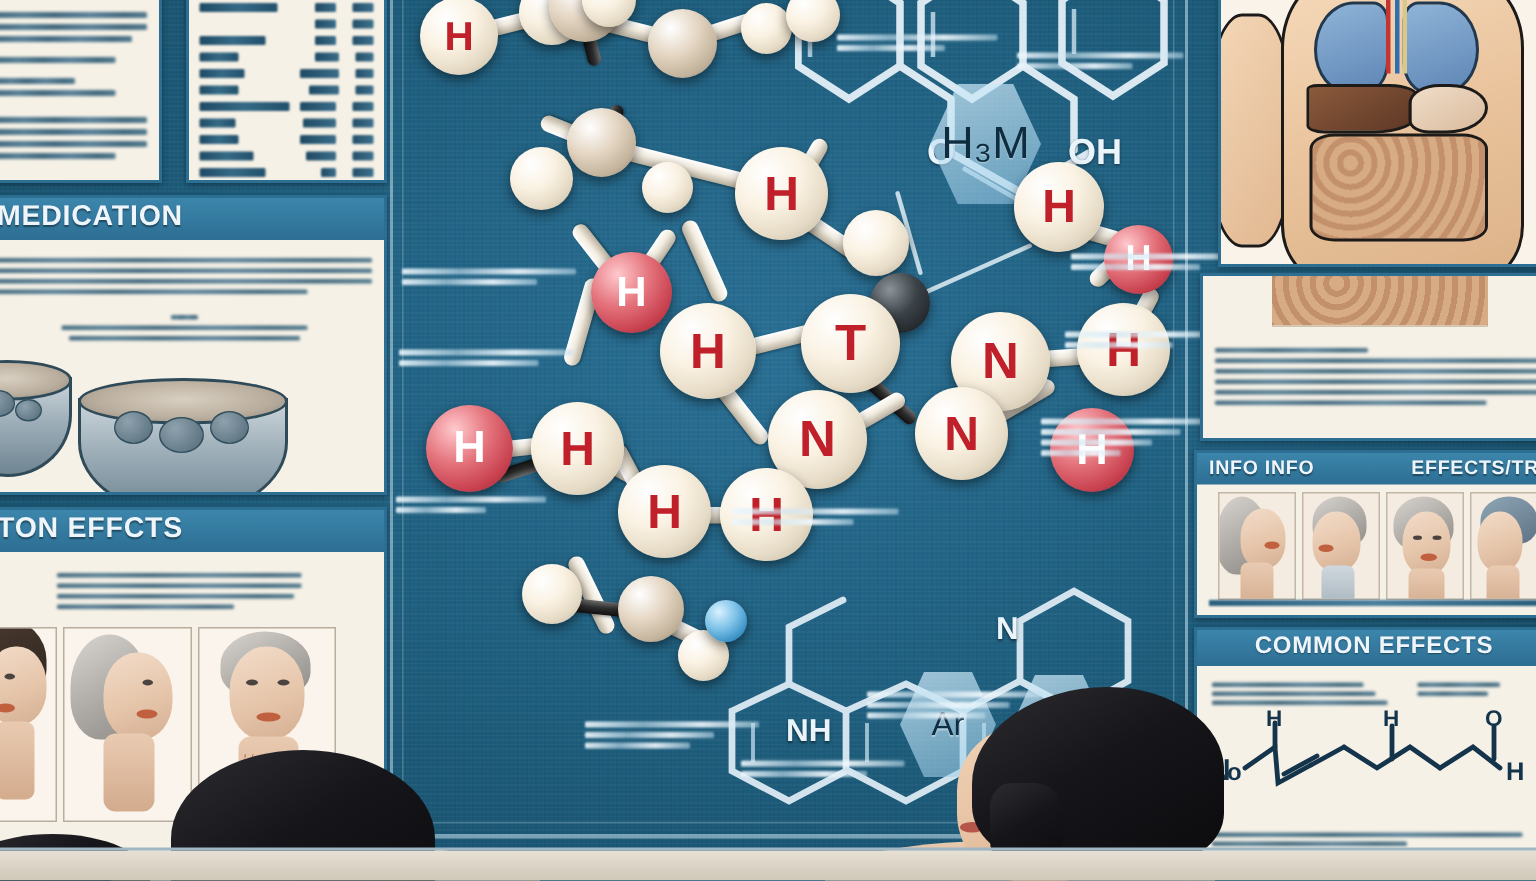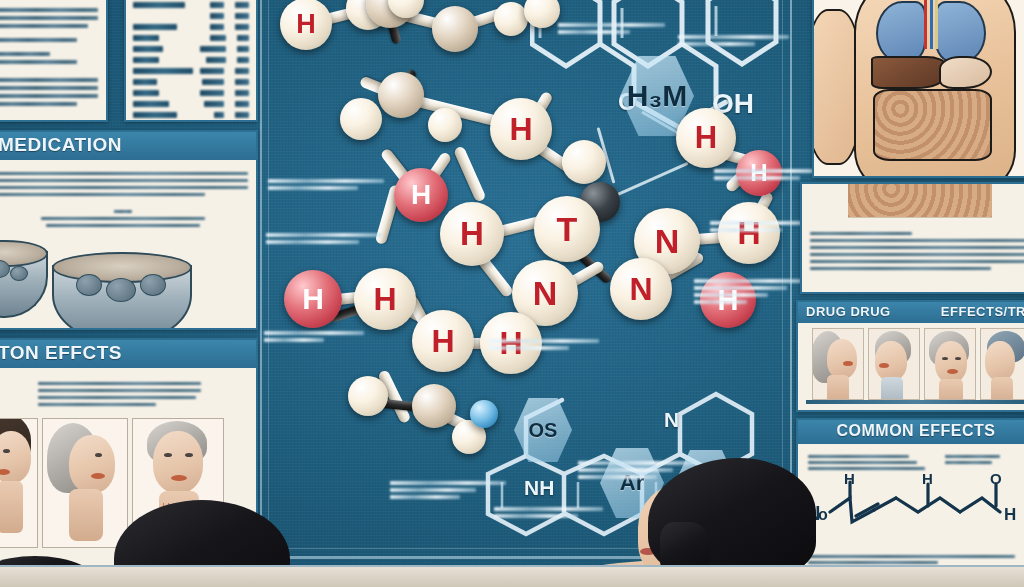--- a/index.html
+++ b/index.html
@@ -217,21 +217,21 @@
     color:#ffffff;
   }
 
   
   .skel{ position:absolute; pointer-events:none; }
   .hexlabel{
     position:absolute;
     background:linear-gradient(160deg, rgba(210,236,250,.72), rgba(150,202,231,.55));
     clip-path:polygon(25% 0,75% 0,100% 50%,75% 100%,25% 100%,0 50%);
     display:flex; align-items:center; justify-content:center;
-    color:#0f2d41; font-weight:bold;
+    color:#0f2d41; font-weight:normal;
     text-shadow:0 1px 1px rgba(255,255,255,.45);
   }
   .chemtext{
     position:absolute; color:#eaf4fb; font-weight:bold;
     text-shadow:0 1px 2px rgba(0,0,0,.5);
   }
 
   
   .callout{ position:absolute; width:116px; }
   .callout .wline{ margin:3px 0; }
@@ -422,21 +422,21 @@
     </g>
     <g stroke="#d6ecf7" stroke-width="3" fill="none" opacity=".75">
       <path d="M10 36 L10 66"></path>
         <path d="M92 36 L92 66"></path>
         <path d="M186 34 L186 64"></path>
       <path d="M112 140 L150 162"></path>
     </g>
   </svg>
 
   <div class="chemtext" style="left:356px; top:108px; font-size:24px;">O</div>
-  <div class="chemtext" style="left:450px; top:108px; font-size:28px;">OH</div>
+  <div class="chemtext" style="left:450px; top:108px; font-size:24px;">OH</div>
   <div class="chemtext" style="left:296px; top:-6px; font-size:24px;">H</div>
 
   <div class="hexlabel" style="left:358px; top:76px; width:74px; height:80px; font-size:30px;">H₃M</div>
 
   <div class="bond" style="left:40px;  top:40px;  width:84px;  transform:rotate(-14deg);"></div>
   <div class="bond" style="left:126px; top:26px;  width:70px;  transform:rotate(14deg);"></div>
   <div class="bond" style="left:190px; top:44px;  width:70px;  transform:rotate(-18deg);"></div>
   <div class="bond dark" style="left:128px; top:30px;  width:30px;  transform:rotate(76deg);"></div>
   <div class="bond" style="left:136px; top:110px; width:40px;  transform:rotate(-158deg);"></div>
   <div class="bond" style="left:140px; top:112px; width:110px; transform:rotate(14deg);"></div>
@@ -545,21 +545,20 @@
     </g>
     <g stroke="#cfe7f5" stroke-width="2.6" fill="none" opacity=".7">
       <path d="M22 104 L22 130"></path>
         <path d="M98 104 L98 130"></path>
         <path d="M176 104 L176 130"></path>
     </g>
   </svg>
 
   <div class="hexlabel" style="left:338px; top:468px; width:64px; height:70px; font-size:22px;">Ar</div>
   <div class="hexlabel" style="left:412px; top:470px; width:64px; height:70px; font-size:22px;">Me</div>
-  <div class="hexlabel" style="left:252px; top:418px; width:58px; height:64px; font-size:20px;">OS</div>
 
   <div class="chemtext" style="left:262px; top:496px; font-size:21px;">NH</div>
   <div class="chemtext" style="left:410px; top:494px; font-size:21px;">O</div>
   <div class="chemtext" style="left:402px; top:428px; font-size:21px;">N</div>
   <div class="chemtext" style="left:540px; top:458px; font-size:21px;">HO</div>
 
   <div id="callouts">
       <div class="callout" style="left: 6px; top: 196px;">
         <div class="wline" style="width: 100%;"></div>
         <div class="wline" style="width: 78%;"></div>
@@ -638,21 +637,21 @@
     <div class="tline sm w90"></div>
     <div class="tline sm w90"></div>
     <div class="tline sm w90"></div>
     <div class="tline sm w90"></div>
     <div class="tline sm w80"></div>
   </div>
 </div>
 
 <div class="panel" id="p-druginfo">
   <div style="display:flex; justify-content:space-between; margin:-2px -2px 0 -2px;">
-    <div class="panel-head" style="flex:1; font-size:13px;">DRUG DRUG</div>
+    <div class="panel-head" style="flex:1; font-size:13px;">INFO INFO</div>
     <div class="panel-head" style="flex:1; font-size:13px; text-align:right;">EFFECTS/TR</div>
   </div>
   <div>
     <div class="portrait" style="left:14px;">
       <div class="fc-hair" style="left:-2px; top:2px; width:34px; height:52px;"></div>
       <div class="fc-head" style="left:14px; top:10px; width:30px; height:40px;"></div>
       <div class="fc-lip" style="left:30px; top:32px; width:10px; height:5px;"></div>
       <div class="fc-neck" style="left:14px; top:46px; width:22px; height:30px; border-radius:5px;"></div>
     </div>
     <div class="portrait" style="left:70px;">

